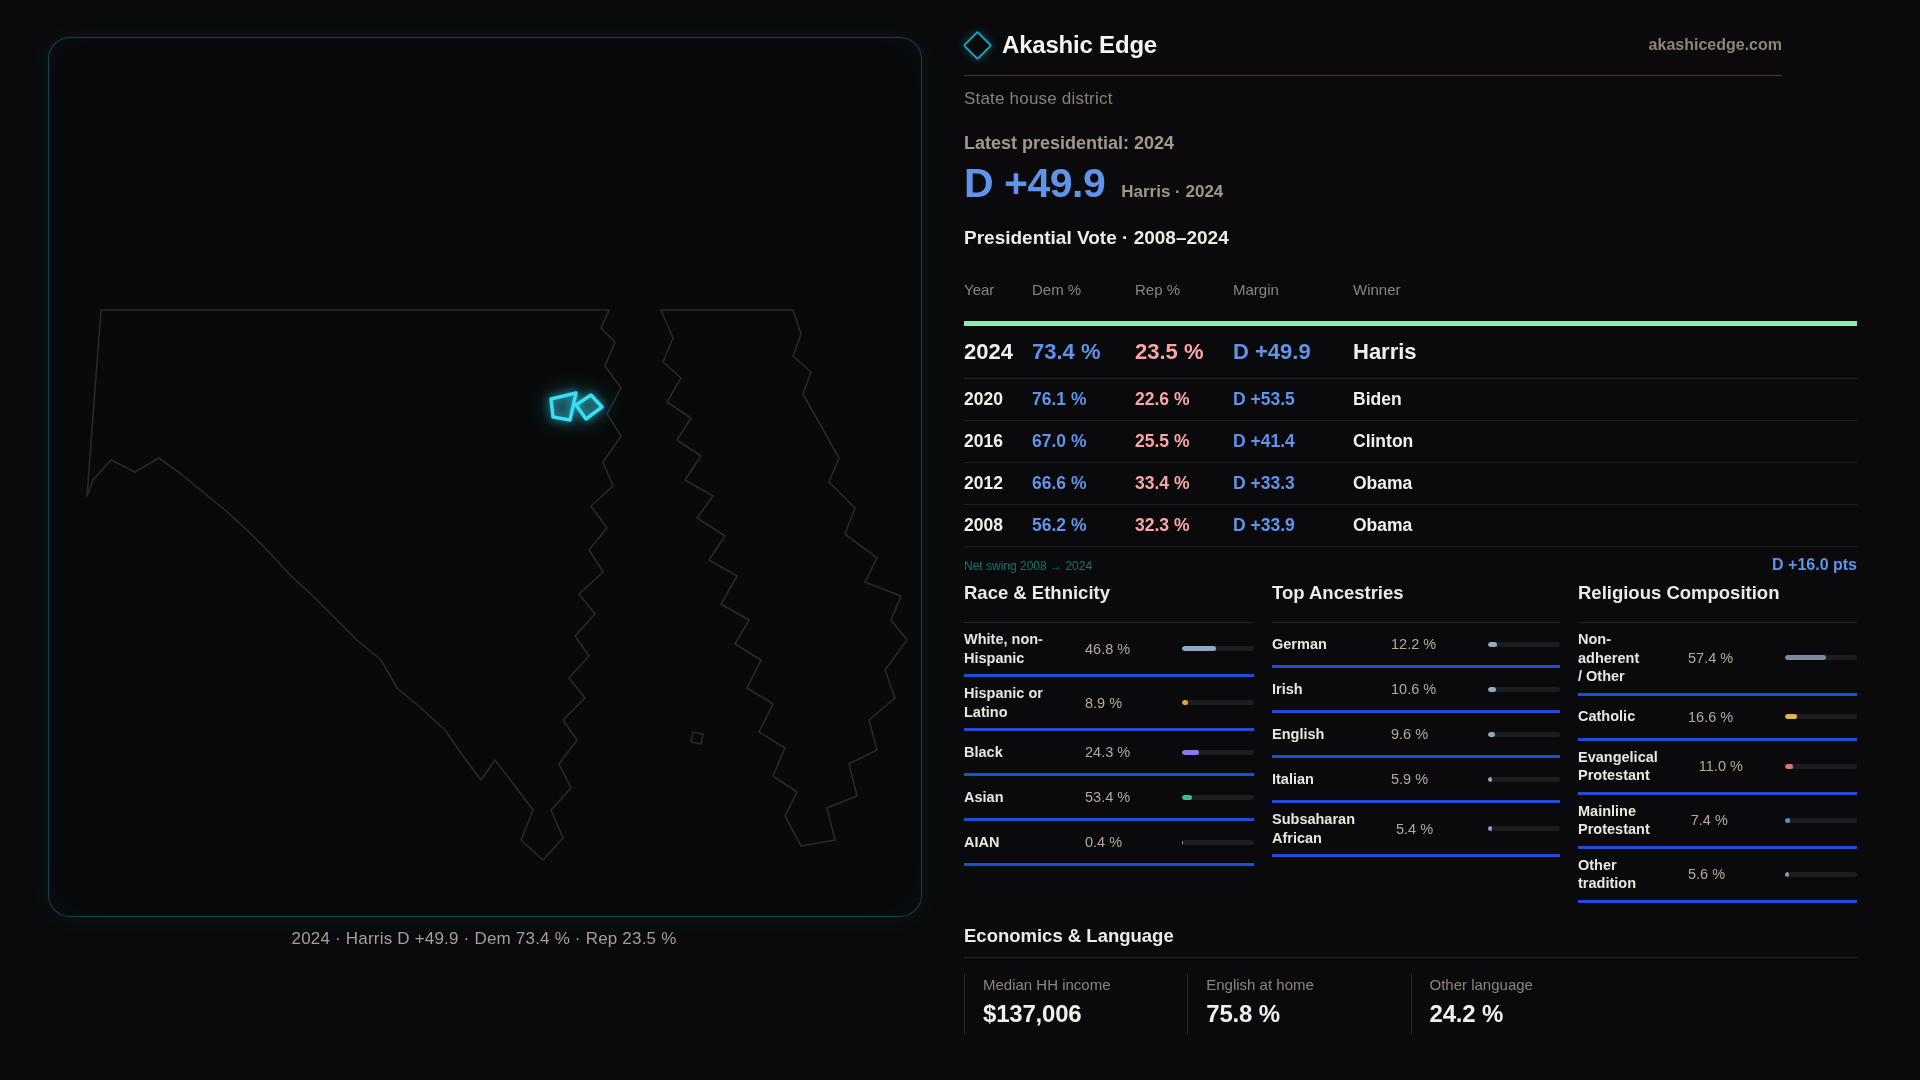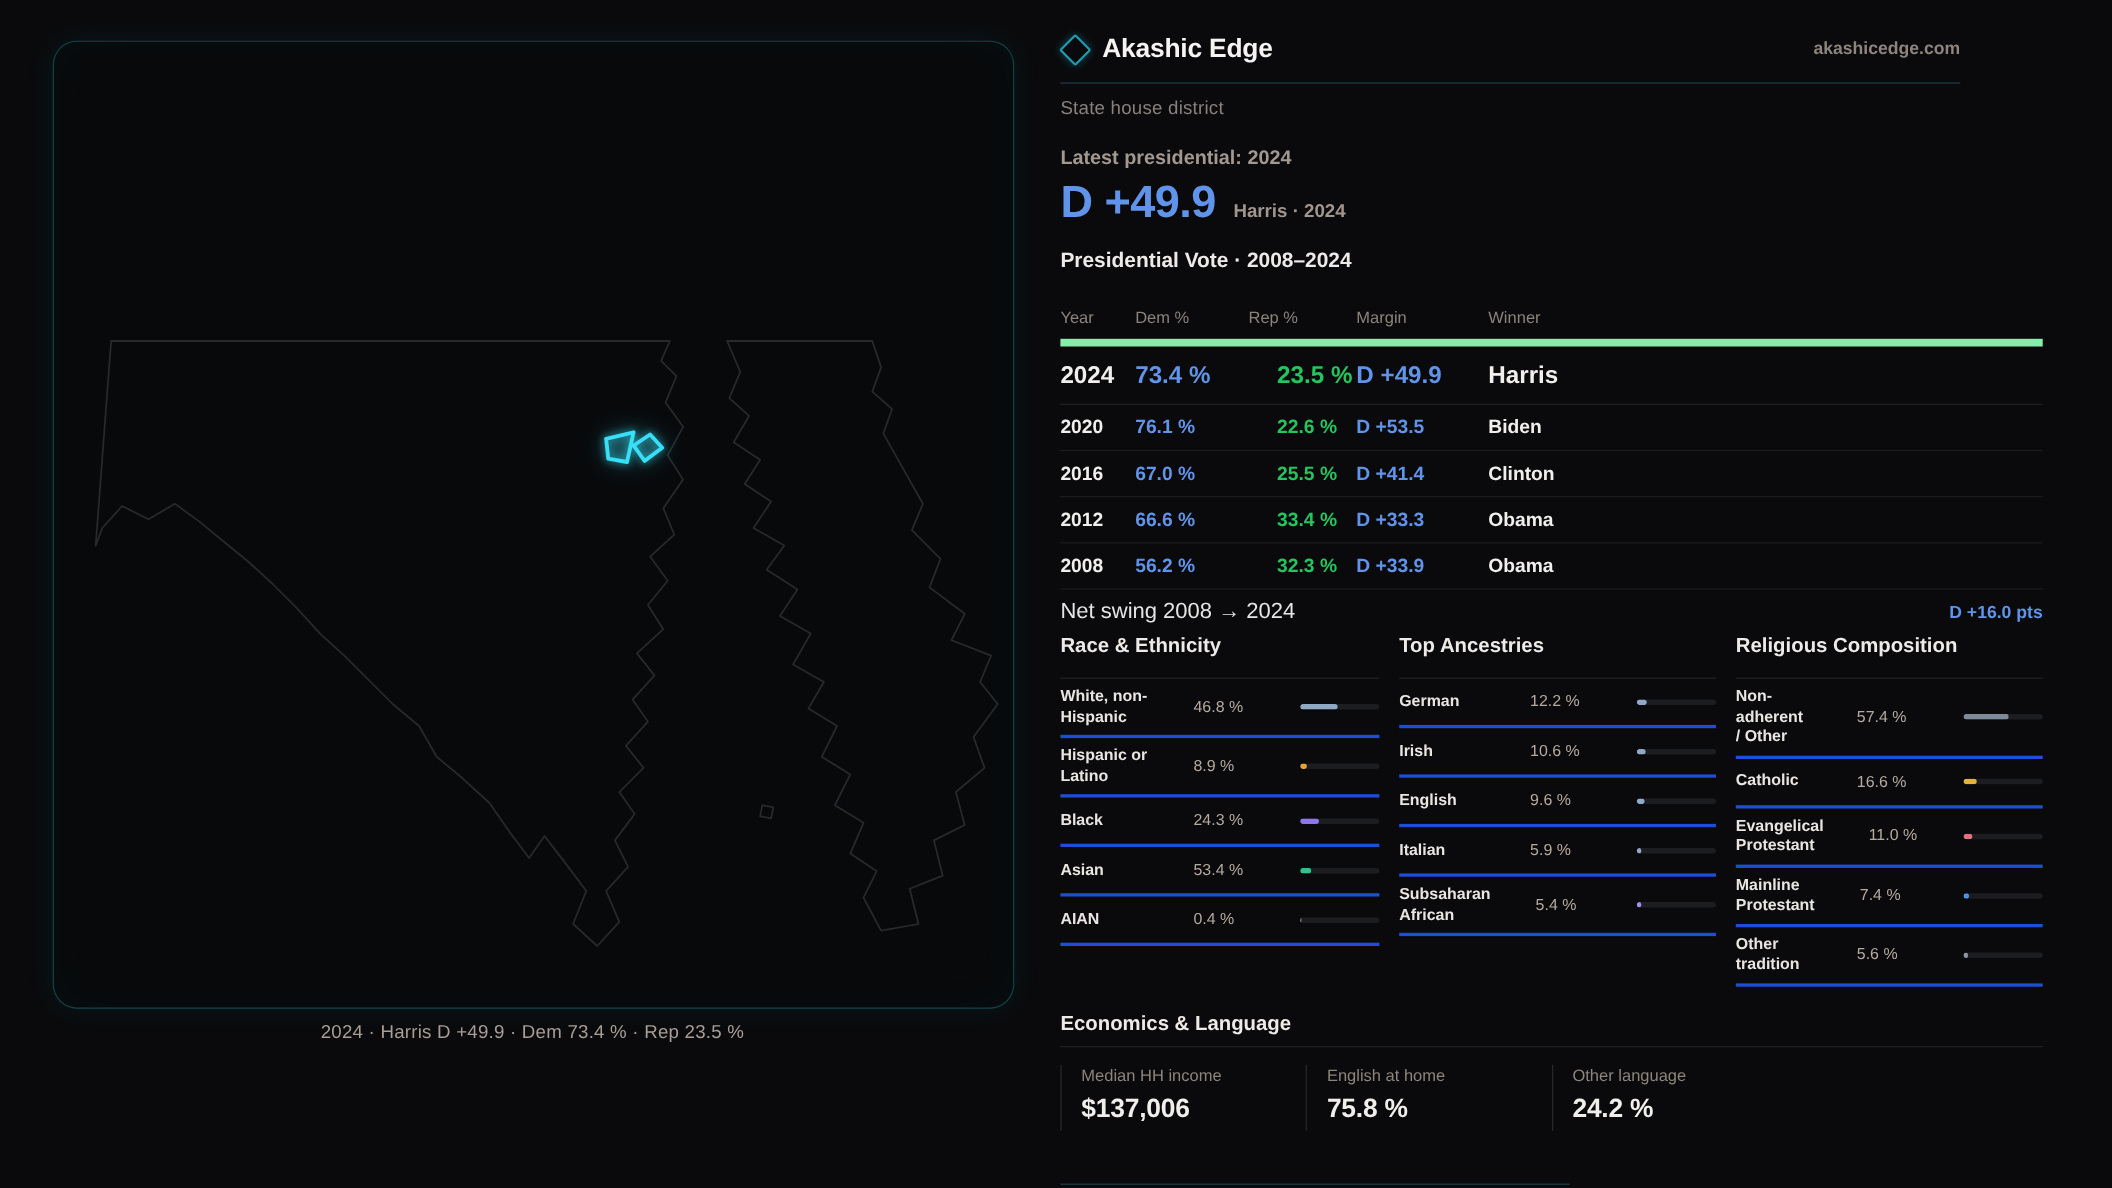--- a/index.html
+++ b/index.html
@@ -41,31 +41,31 @@
     margin:8px 0 0 0;font-size:47px;font-weight:700;letter-spacing:-.6px;
     color:#f5f3f0;white-space:nowrap;
   }
   .latest-label{margin-top:24px;font-size:18px;font-weight:700;color:#a2988f;}
   .margin-row{display:flex;align-items:baseline;gap:16px;margin-top:6px;}
   .margin-big{font-size:41px;font-weight:700;letter-spacing:-.5px;color:#6093ea;}
   .margin-ctx{font-size:17px;font-weight:700;color:#a1968e;}
   .table-title{margin-top:20px;font-size:19px;font-weight:700;color:#edeae7;}
   .ptable{width:893px;margin-top:12px;}
   .ptable-row{display:grid;grid-template-columns:68px 103px 98px 120px 1fr;align-items:baseline;}
-  .ptable-head{padding:8px 0 10px 0;border-bottom:7px solid #86efac;margin-top:24px;}
+  .ptable-head{padding:8px 0 23px 0;border-bottom:5px solid #86efac;margin-top:24px;}
   .ptable-head span{font-size:15px;color:#8b837c;}
   .row-first{padding:13px 0;border-bottom:1px solid #232428;font-size:22px;font-weight:700;}
   .row-rest{padding:10px 0;border-bottom:1px solid #1d1e21;font-size:17.5px;font-weight:700;}
   .cell-year{color:#f1efec;}
   .cell-dem{color:#6093ea;}
-  .cell-rep{color:#22c55e;margin-left:26px;}
+  .cell-rep{color:#fca5a5;}
   .cell-margin{color:#6093ea;}
   .cell-winner{color:#f1efec;}
   .netswing-row{display:flex;width:893px;margin-top:9px;align-items:baseline;}
-  .netswing-label{font-size:20px;color:#e5e5e5;}
+  .netswing-label{font-size:12px;color:#0f766e;}
   .netswing-value{margin-left:auto;font-size:16px;font-weight:700;color:#6093ea;}
   
   .demo-grid{display:grid;grid-template-columns:290px 288px 279px;column-gap:18px;margin-top:8px;width:893px;}
   .demo-section h3{margin:0;padding:0 0 18px 0;font-size:18.5px;font-weight:700;color:#edeae7;border-bottom:1px solid #232428;}
   .demo-row{display:flex;align-items:center;padding:7px 0;border-bottom:3px solid #1d4ed8;min-height:28px;gap:35px;}
   .demo-label{flex:1;font-size:14.5px;font-weight:700;color:#e9e6e2;line-height:1.28;padding-right:6px;}
   .demo-value{width:62px;font-size:14.5px;color:#b6a99f;}
   .bar{width:72px;height:5px;border-radius:3px;background:#1c1d21;overflow:hidden;flex:none;}
   .bar-fill{display:block;height:100%;border-radius:3px;}
   

